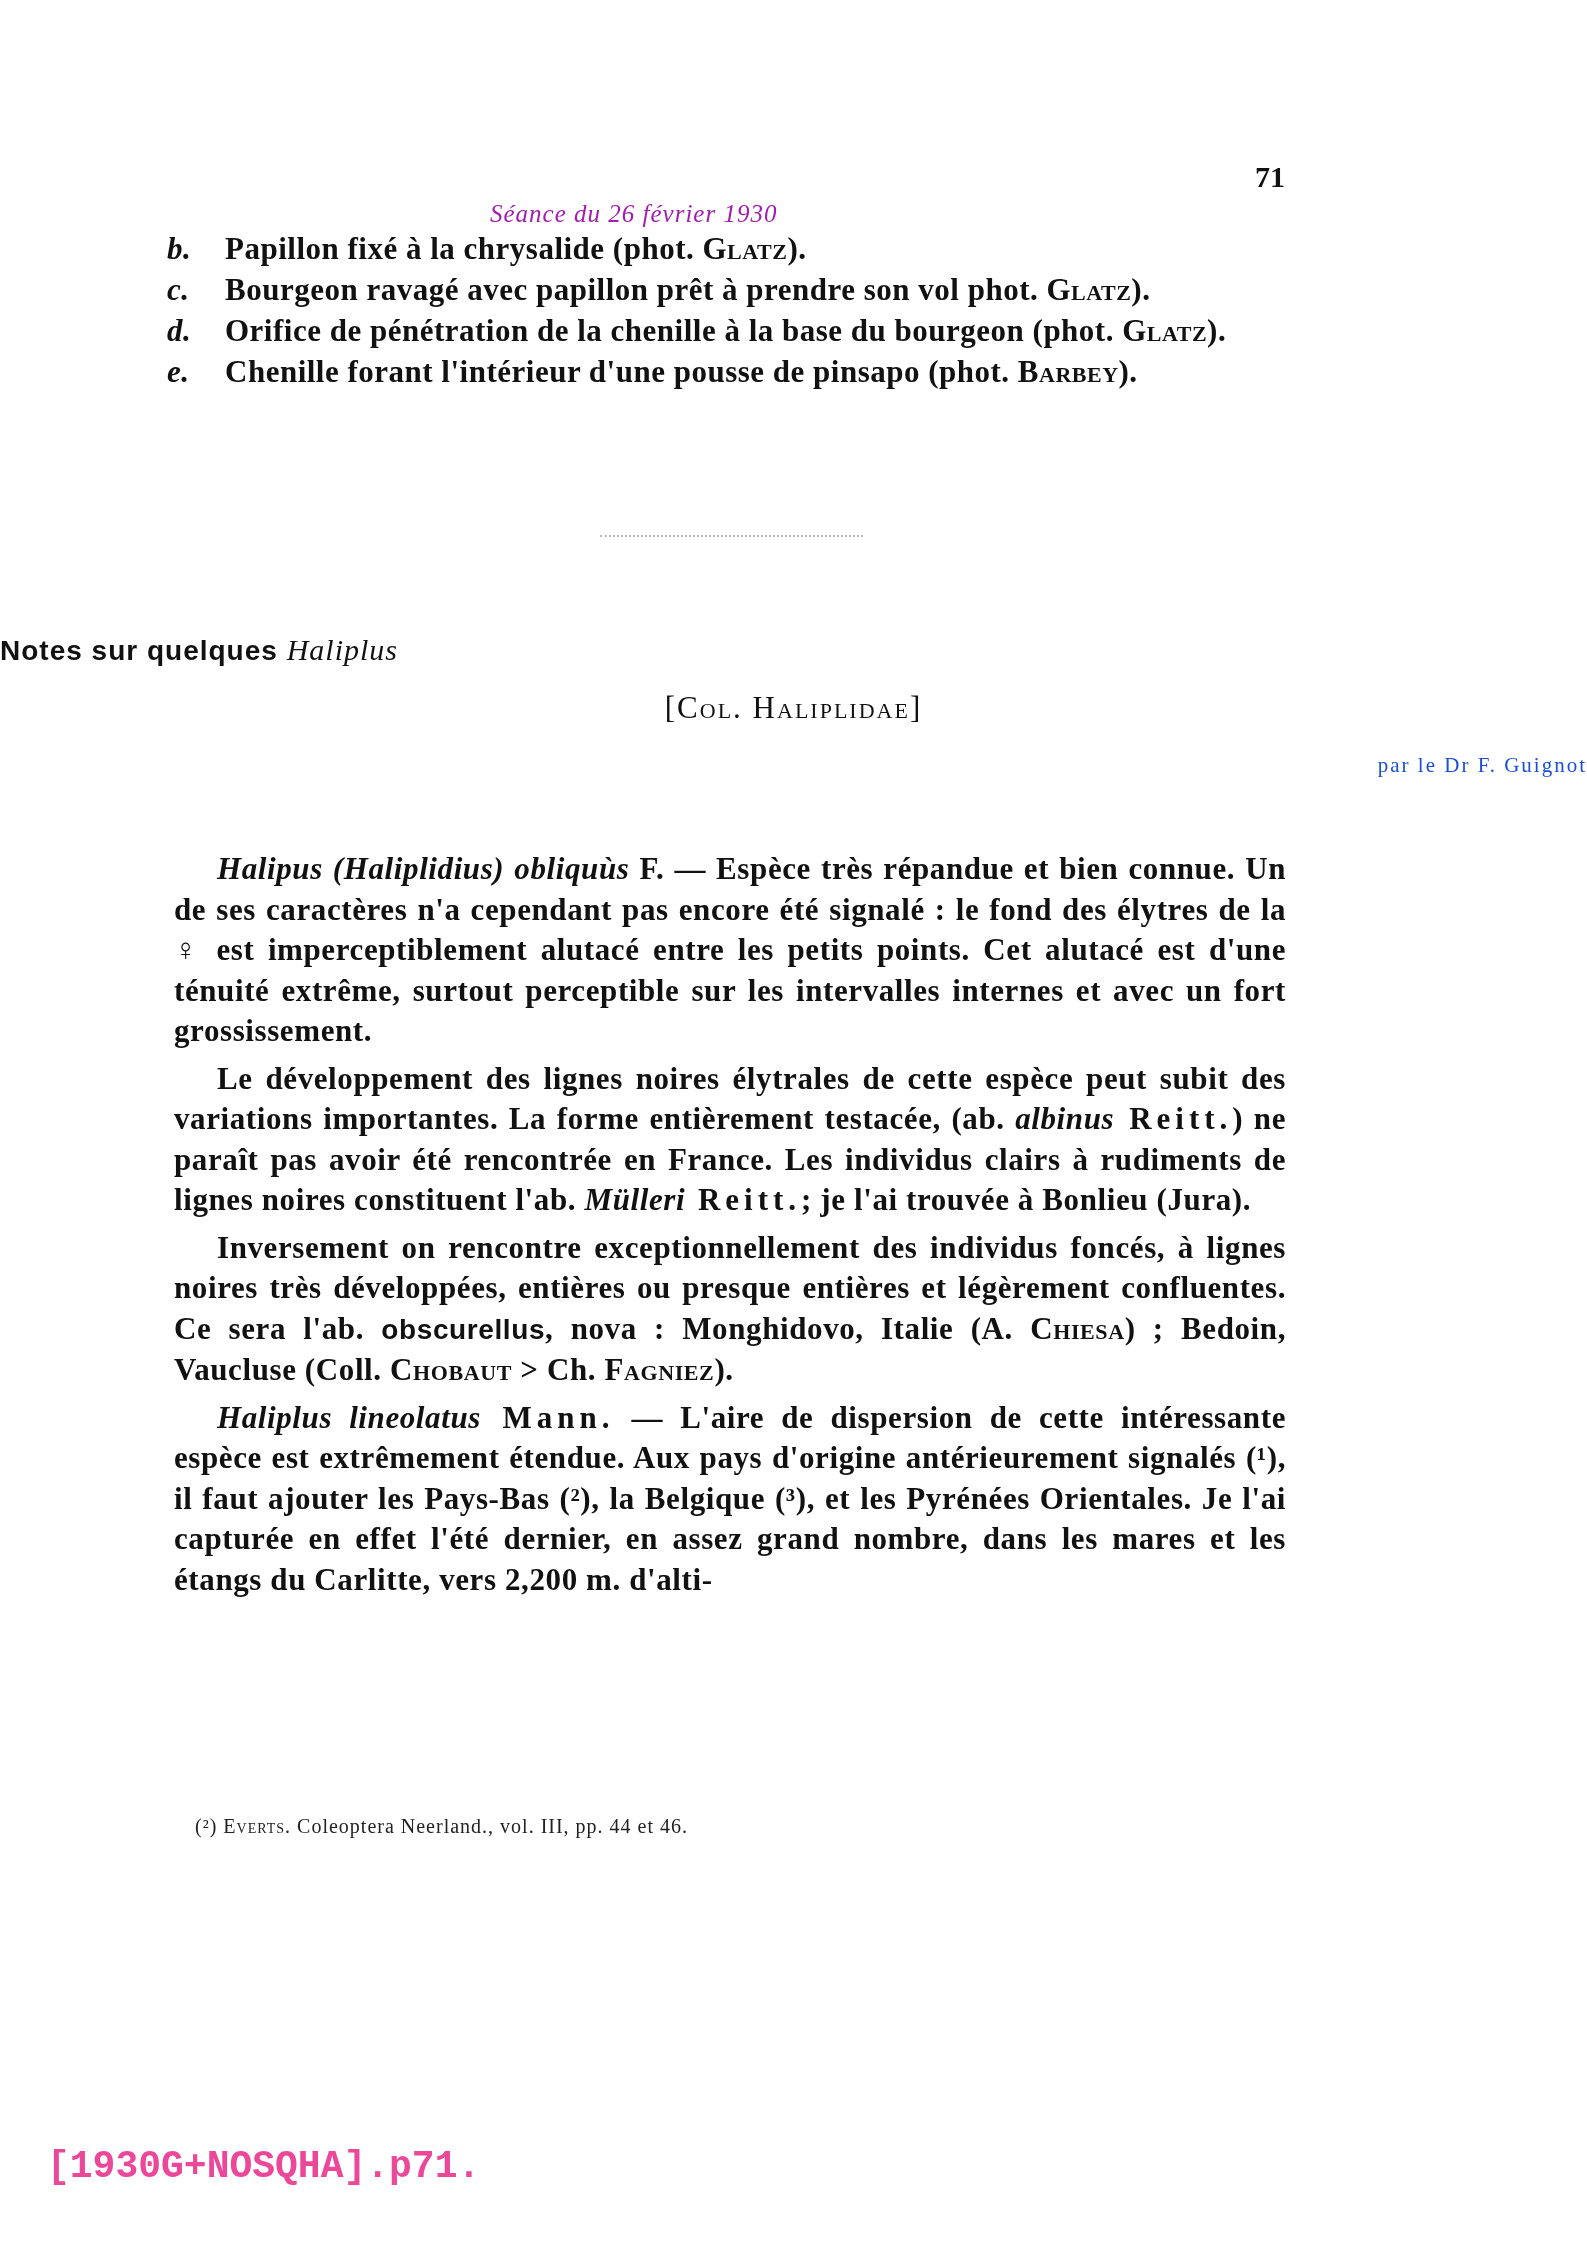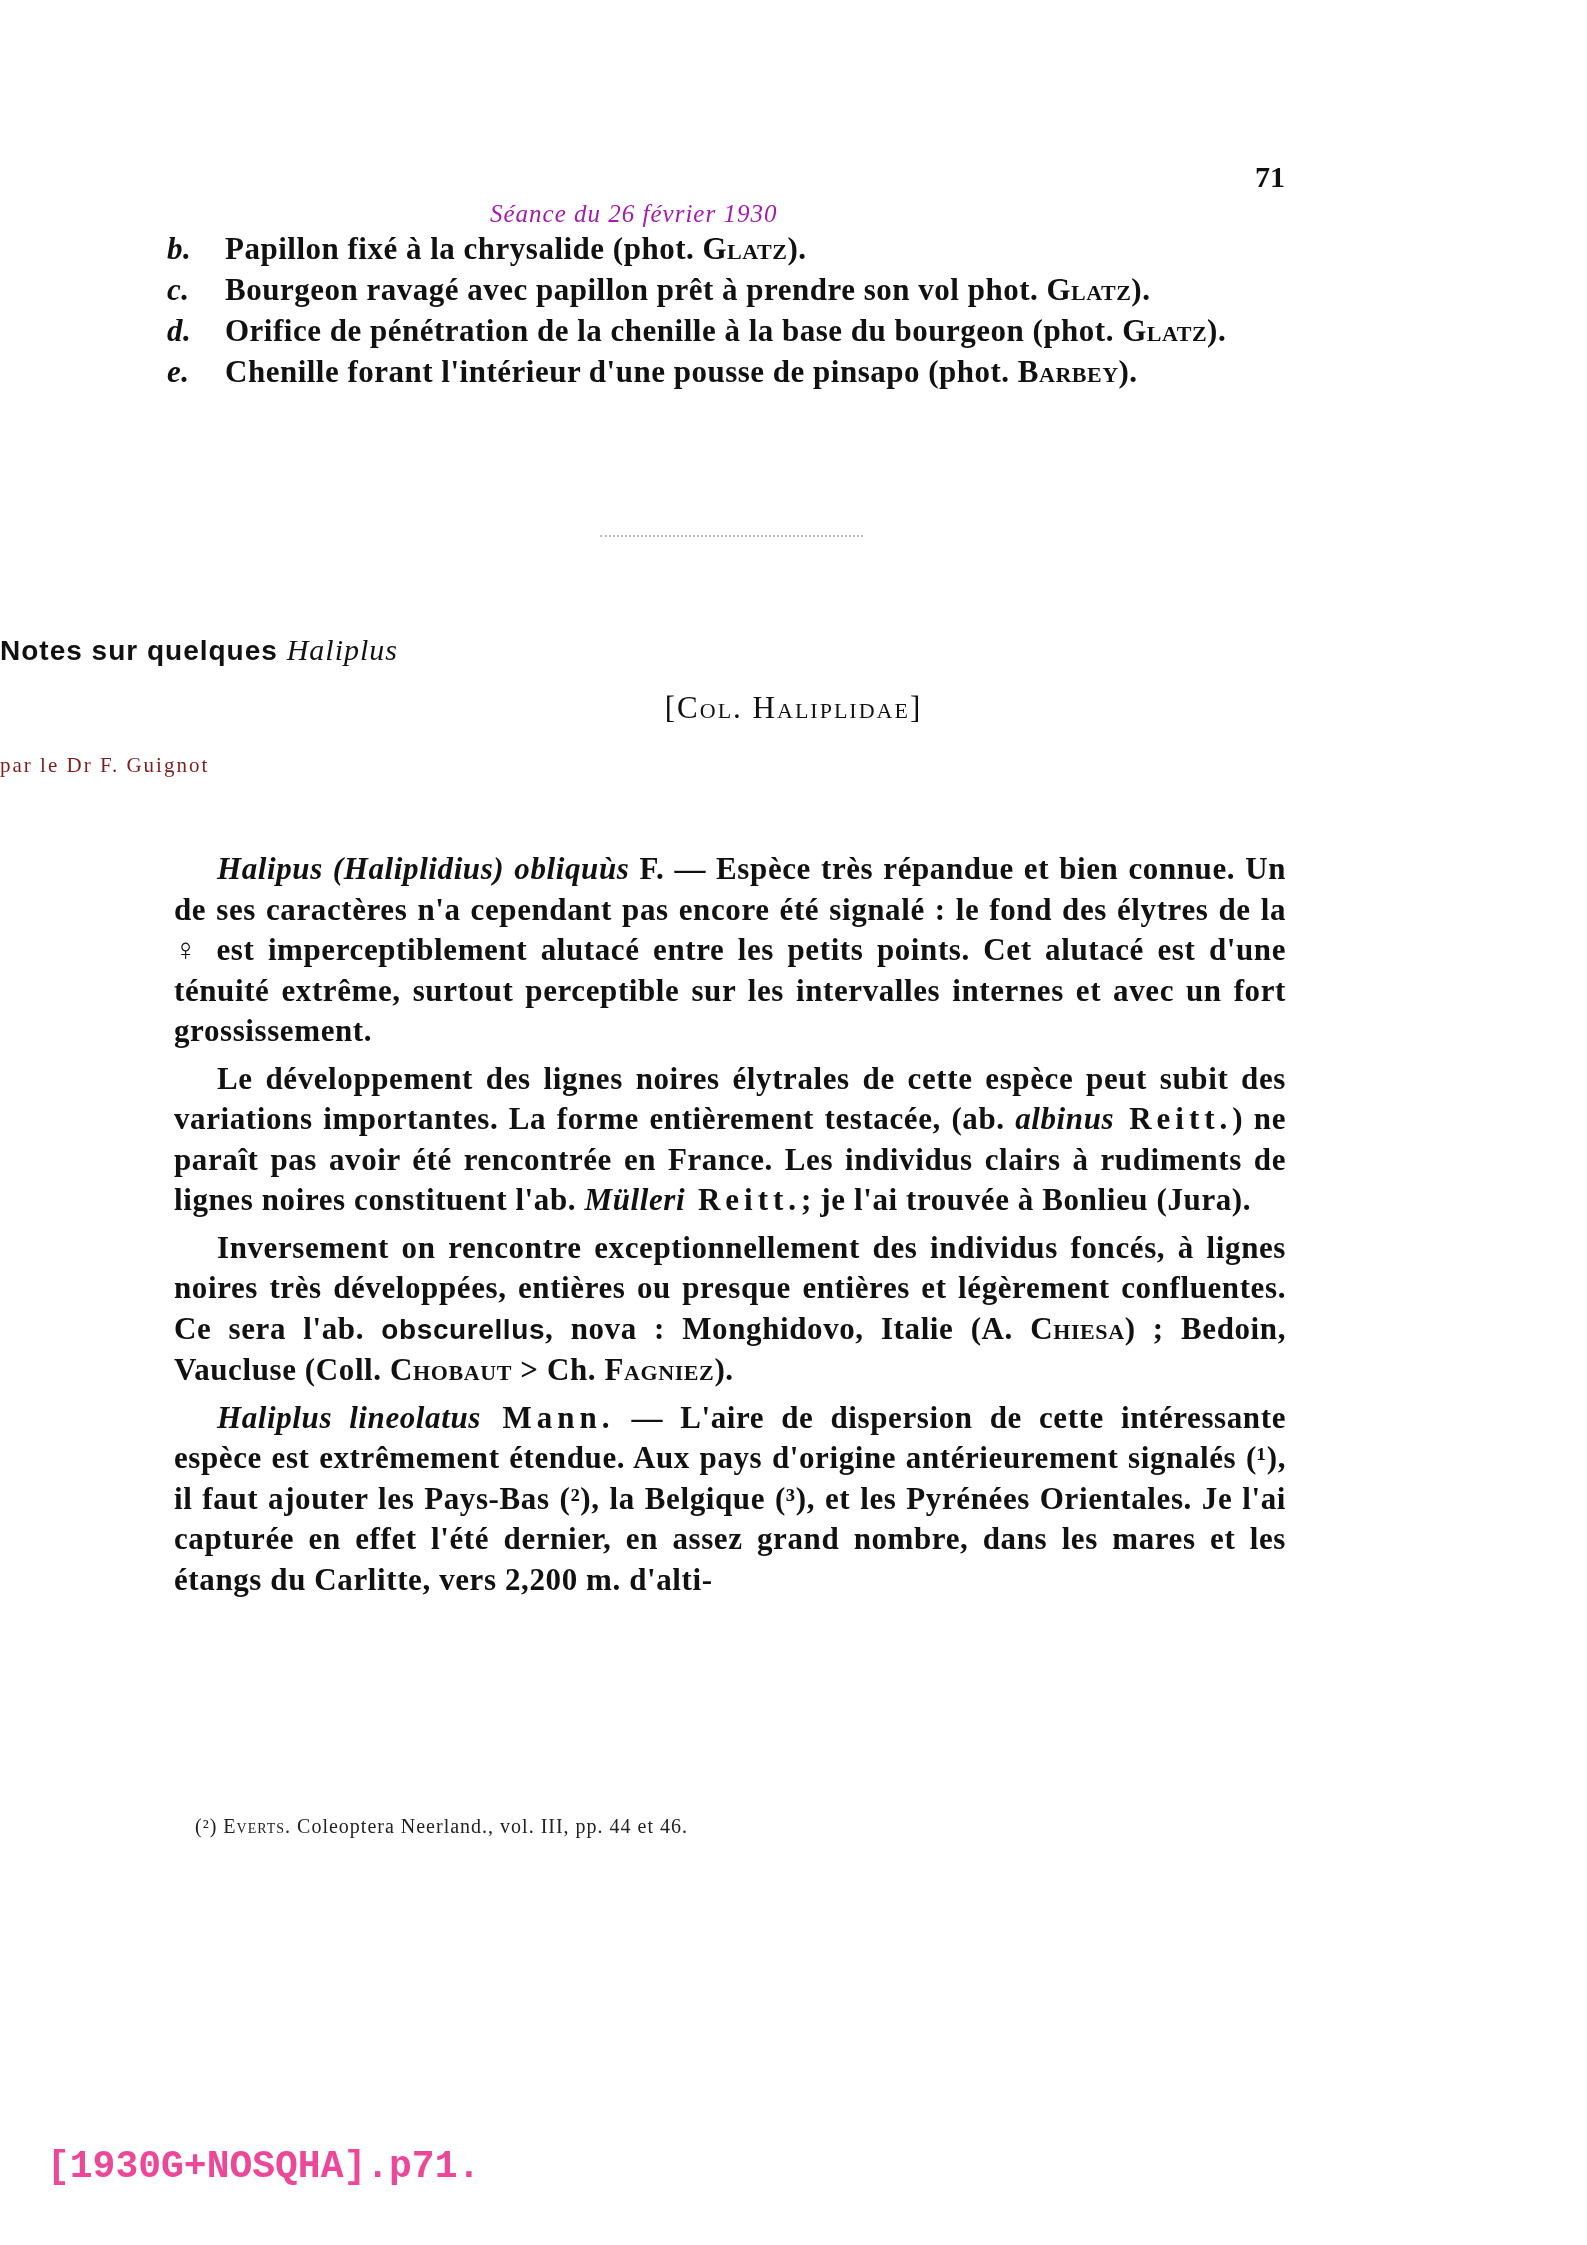--- a/index.html
+++ b/index.html
@@ -8,21 +8,21 @@
   .running-head { top:160px; left:490px; font-style:italic; font-size:25px; color:#a21caf; letter-spacing:1px; font-family:"Liberation Serif", serif;margin-top:40px; }
   .page-num { top:160px; left:1255px; font-size:30px; font-weight:bold; font-family:"Liberation Serif", serif; }
   .list { top:228px; left:167px; width:1130px; font-size:31px; line-height:41px; font-weight:bold; font-family:"Liberation Serif", serif; letter-spacing:0.5px; }
   .list .item { position:relative; padding-left:58px; text-align:justify; text-align-last:left; }
   .list .letter { position:absolute; left:0; top:0; font-style:italic; }
   .sc { font-variant:small-caps; }
   .divider { top:535px; left:600px; width:263px; border-top:2px dotted #bbb; }
   .title { top:633px; left:0; width:1587px; text-align:left; font-family:"Liberation Sans", sans-serif; font-weight:bold; font-size:28px; letter-spacing:1px; }
   .title i { font-family:"Liberation Serif", serif; font-weight:normal; font-size:30px; }
   .subtitle { top:690px; left:0; width:1587px; text-align:center; font-family:"Liberation Serif", serif; font-size:31px; font-variant:small-caps; letter-spacing:2px; }
-  .author { top:753px; left:0; width:1587px; text-align:left; font-family:"Liberation Serif", serif; font-size:21px; letter-spacing:2px; color:#7f1d1d; }
+  .author { top:753px; left:0; width:1587px; text-align:right; font-family:"Liberation Serif", serif; font-size:21px; letter-spacing:2px; color:#1d4ed8; }
   .body { top:842px; left:167px; width:1126px; font-family:"Liberation Serif", serif; font-size:31px; line-height:40.5px; font-weight:bold; letter-spacing:0.6px; }
   .body p { margin:7px; text-indent:43px; text-align:justify; }
   .spaced { letter-spacing:5px; }
   .footnotes { top:1815px; left:157px; width:1140px; font-family:"Liberation Serif", serif; font-size:20px; line-height:22px; color:#222; letter-spacing:1px; }
   .footnotes p { margin:0; text-indent:38px; }
   .label { top:2145px; left:47px; font-family:Liberation Mono, monospace; font-weight:bold; font-size:38px; color:#ec4899; }
 </style>
 </head>
 <body>
 

